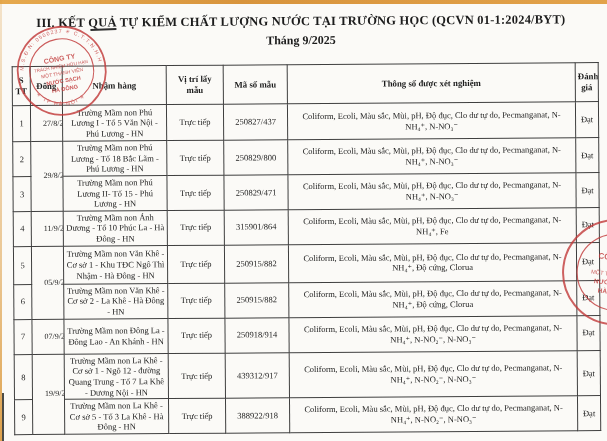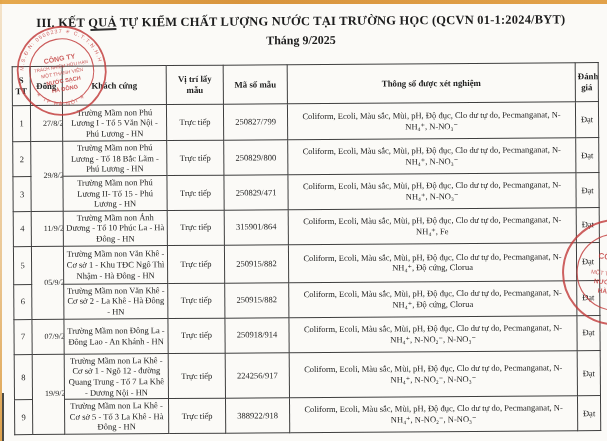--- a/index.html
+++ b/index.html
@@ -80,35 +80,35 @@
       <col style="width:57px">
         <col style="width:64px">
         <col style="width:288px">
       <col style="width:23px">
     </colgroup>
     <thead>
       <tr>
         <th>S
 TT</th>
         <th>Đông</th>
-        <th>Khách cứng</th>
+        <th>Nhậm hàng</th>
         <th>Vị trí lấy mẫu</th>
         <th>Mã số mẫu</th>
         <th>Thông số được xét nghiệm</th>
         <th>Đánh
 giá</th>
       </tr>
     </thead>
     <tbody id="rows">
         <tr>
           <td>1</td>
           <td class="date">27/8/2025</td>
           <td>Trường Mầm non Phú Lương I - Tổ 5 Văn Nội - Phú Lương - HN</td>
           <td>Trực tiếp</td>
-          <td>250827/799</td>
+          <td>250827/437</td>
           <td class="params">Coliform, Ecoli, Màu sắc, Mùi, pH, Độ đục, Clo dư tự do, Pecmanganat, N-NH₄⁺, N-NO₃⁻</td>
           <td>Đạt</td>
         </tr>
         <tr>
           <td>2</td>
           <td class="date" rowspan="2">29/8/2025</td>
           <td>Trường Mầm non Phú Lương - Tổ 18 Bắc Lãm - Phú Lương - HN</td>
           <td>Trực tiếp</td>
           <td>250829/800</td>
           <td class="params">Coliform, Ecoli, Màu sắc, Mùi, pH, Độ đục, Clo dư tự do, Pecmanganat, N-NH₄⁺, N-NO₃⁻</td>
@@ -155,21 +155,21 @@
           <td>Trực tiếp</td>
           <td>250918/914</td>
           <td class="params">Coliform, Ecoli, Màu sắc, Mùi, pH, Độ đục, Clo dư tự do, Pecmanganat, N-NH₄⁺, N-NO₂⁻, N-NO₃⁻</td>
           <td>Đạt</td>
         </tr>
         <tr>
           <td>8</td>
           <td class="date" rowspan="2">19/9/2025</td>
           <td>Trường Mầm non La Khê - Cơ sở 1 - Ngõ 12 - đường Quang Trung - Tổ 7 La Khê - Dương Nội - HN</td>
           <td>Trực tiếp</td>
-          <td>224256/917</td>
+          <td>439312/917</td>
           <td class="params">Coliform, Ecoli, Màu sắc, Mùi, pH, Độ đục, Clo dư tự do, Pecmanganat, N-NH₄⁺, N-NO₂⁻, N-NO₃⁻</td>
           <td>Đạt</td>
         </tr>
         <tr>
           <td>9</td>
           <td>Trường Mầm non La Khê - Cơ sở 5 - Tổ 3 La Khê - Hà Đông - HN</td>
           <td>Trực tiếp</td>
           <td>388922/918</td>
           <td class="params">Coliform, Ecoli, Màu sắc, Mùi, pH, Độ đục, Clo dư tự do, Pecmanganat, N-NH₄⁺, N-NO₂⁻, N-NO₃⁻</td>
           <td>Đạt</td>

